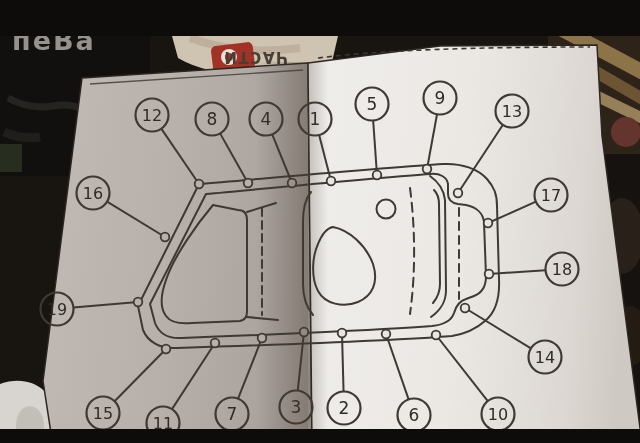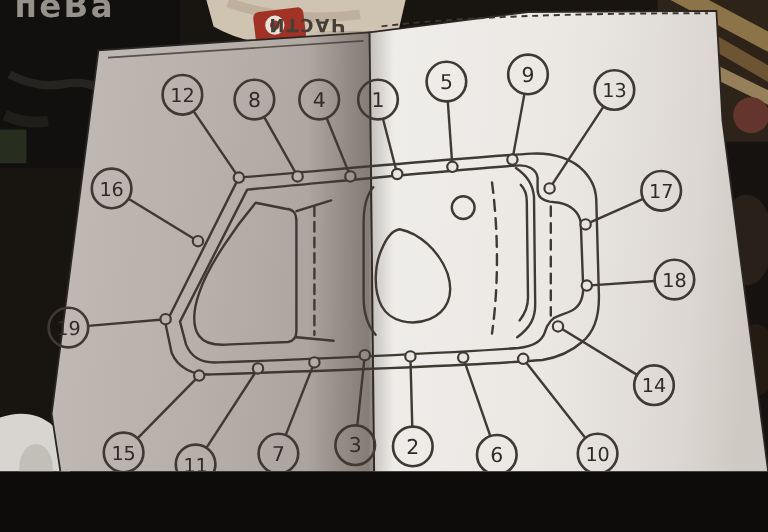--- a/index.html
+++ b/index.html
@@ -1,18 +1,18 @@
 <!DOCTYPE html>
 <html><head>
 <meta charset="utf-8">
 <style>
   html,body{margin:0;padding:0;background:#0e0c0a;}
   .stage{
     position:relative;width:640px;height:393px;overflow:hidden;
-    background:#191513;font-family:"DejaVu Sans",sans-serif;
+    background:#191513;font-family:"DejaVu Sans",sans-serif;margin-top:36px;
   }
   svg{position:absolute;inset:0;display:block;}
   text{font-family:"DejaVu Sans",sans-serif;}
   .callout-num{font-weight:500;}
 </style>
 </head>
 <body>
 
 <div class="stage">
 <svg viewBox="0 0 640 443" width="640" height="443">

